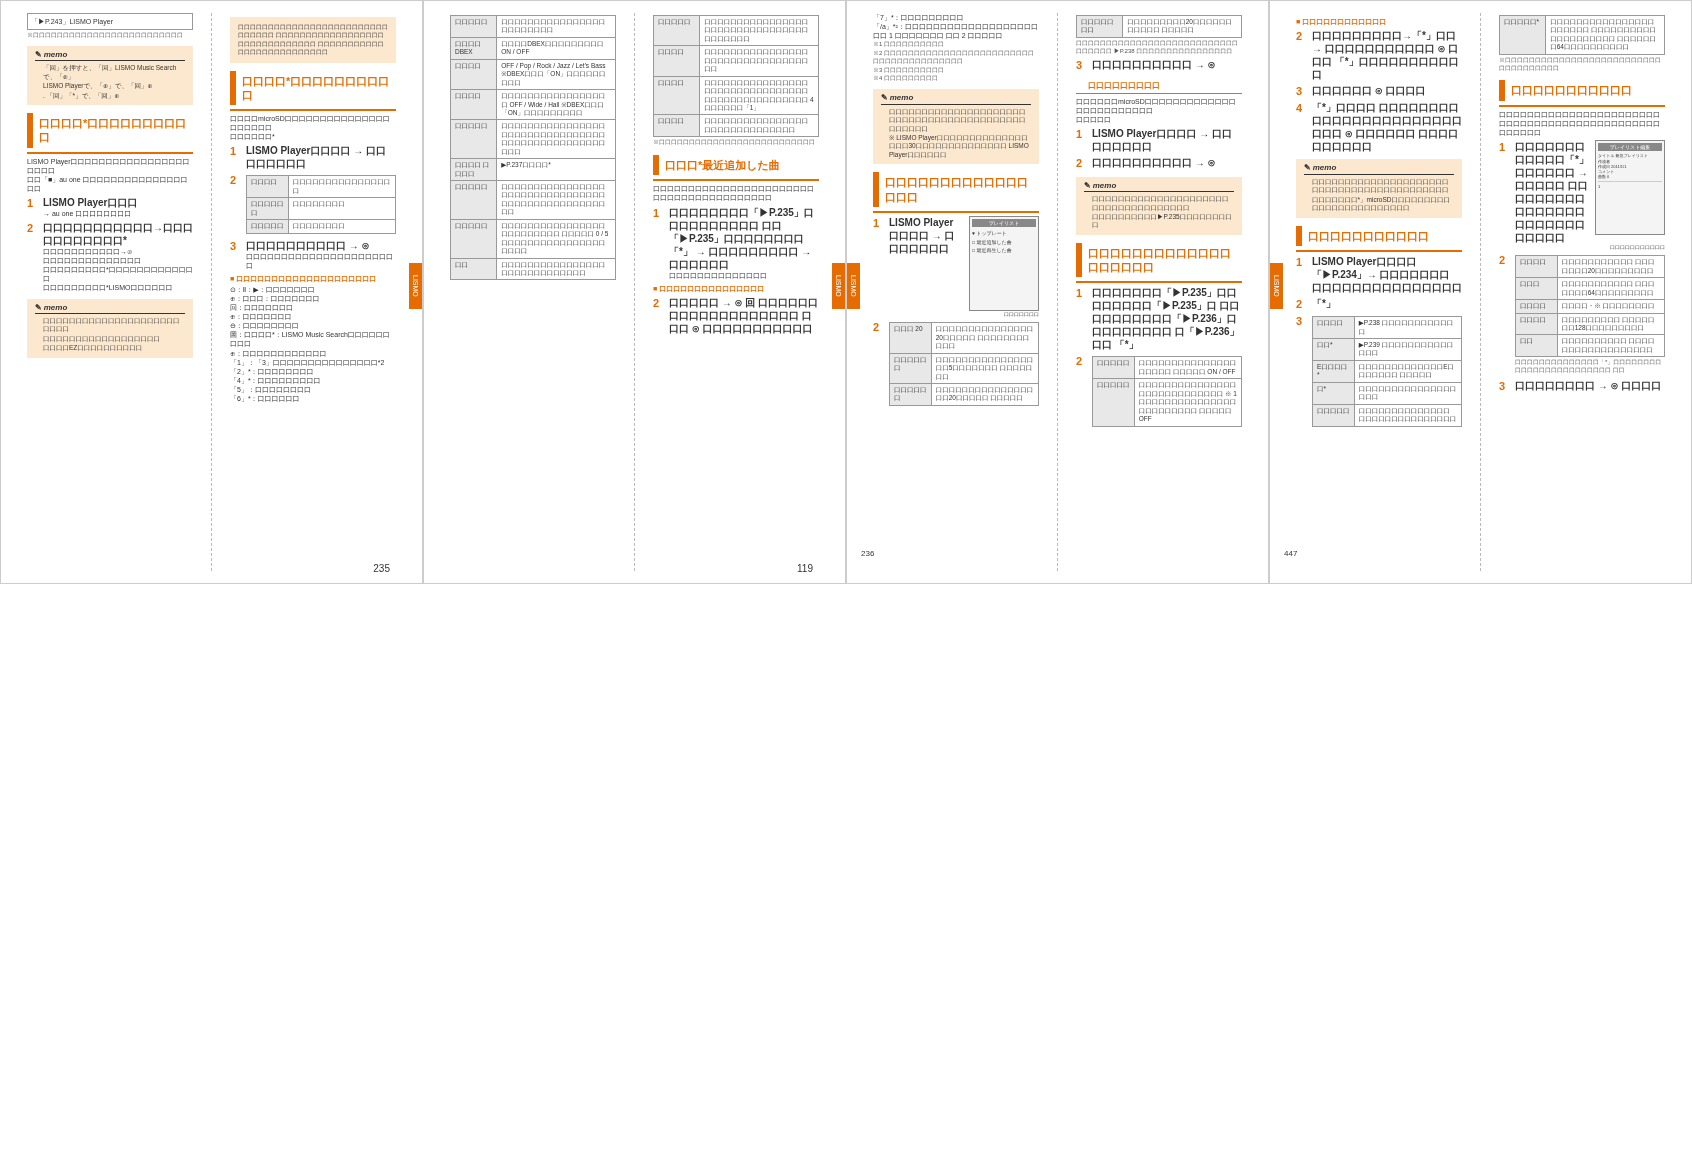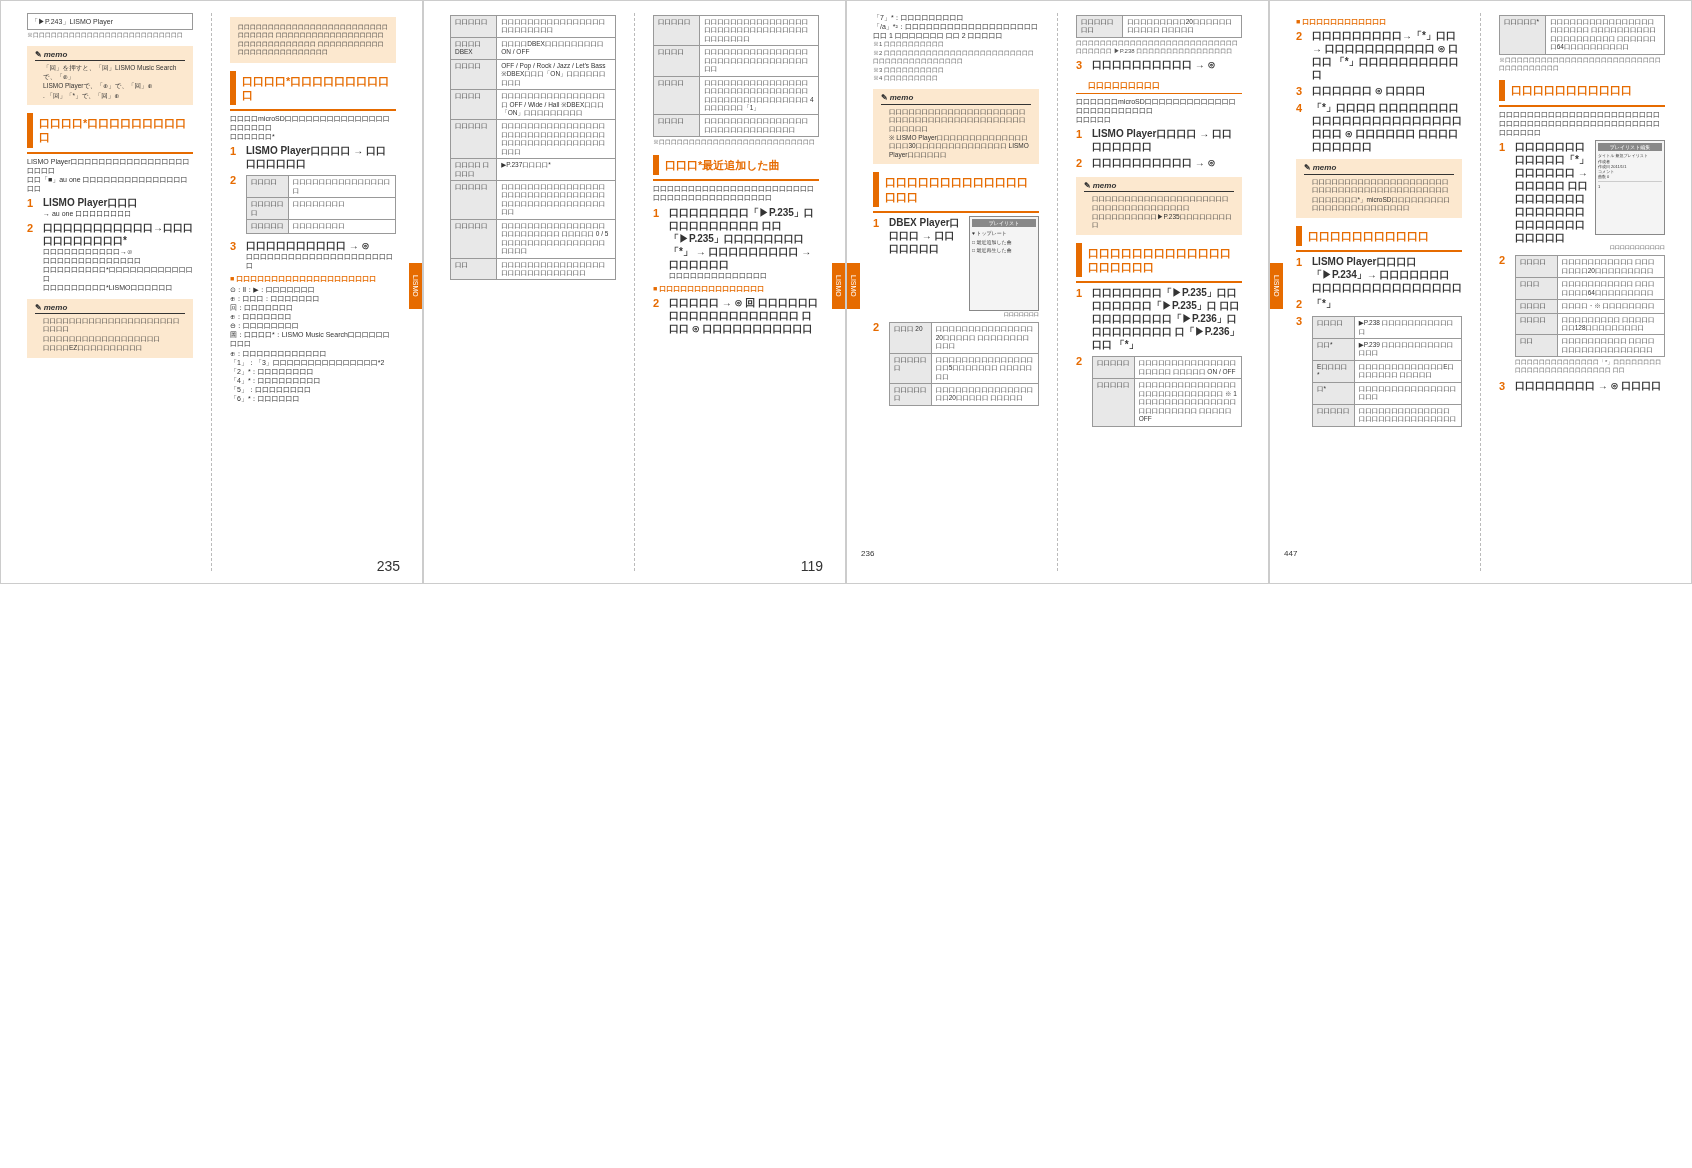--- a/index.html
+++ b/index.html
@@ -17,21 +17,21 @@
 .step{display:flex;gap:6px;margin:3px 0}
 .step-num{color:#e66b00;font-weight:bold;font-size:11px;flex-shrink:0;width:10px}
 .step-body{flex:1;font-size:7px}
 .step-body b{font-weight:bold;font-size:10px}
 .tbl{width:100%;border-collapse:collapse;margin:2px 0}
 .tbl td{border:1px solid #999;padding:2px 4px;font-size:6.5px;vertical-align:top;background:#fff}
 .tbl td:first-child{background:#e8e8e8;width:28%}
 .tab{display:inline-block;background:#e66b00;color:#fff;font-size:7px;padding:12px 2px;writing-mode:vertical-rl;position:absolute}
 .tab-r{right:0;top:45%}
 .tab-l{left:0;top:45%}
-.pnum-r{position:absolute;bottom:8px;right:22px;font-size:14px}
+.pnum-r{position:absolute;bottom:8px;right:32px;font-size:10px}
 .pnum-l{position:absolute;bottom:24px;left:14px;font-size:8px}
 .sub{color:#e66b00;font-size:7px;font-weight:bold;margin:4px 0 2px}
 .note{font-size:6px;color:#555;margin:1px 0}
 .mock{border:1px solid #888;width:70px;height:95px;float:right;margin-left:6px;background:#f4f4f4;font-size:5px;padding:2px}
 .mock-hdr{background:#888;color:#fff;text-align:center;padding:1px;margin-bottom:2px}
 .mock-row{display:flex;align-items:center;gap:2px;padding:1px 0}
 .redline{height:2px;background:#e66b00;margin:3px 0}
 .bullet{margin:1px 0 1px 8px;font-size:6.5px}
 </style>
 </head>
@@ -239,21 +239,21 @@
   <div class="redline"></div>
   <div class="step">
           <div class="step-num">1</div>
           <div class="step-body">
    <div class="mock">
     <div class="mock-hdr">プレイリスト</div>
     <div class="mock-row">♥ トップレート</div>
     <div class="mock-row">□ 最近追加した曲</div>
     <div class="mock-row">□ 最近再生した曲</div>
    </div>
-   <b>DBEX Player口口口口
+   <b>LISMO Player口口口口
 → 口口口口口口口</b>
    <div style="clear:both;text-align:right;font-size:5px">口口口口口口口</div>
   </div>
         </div>
   <div class="step">
           <div class="step-num">2</div>
           <div class="step-body">
    <table class="tbl">
     <tbody>
                 <tr>

